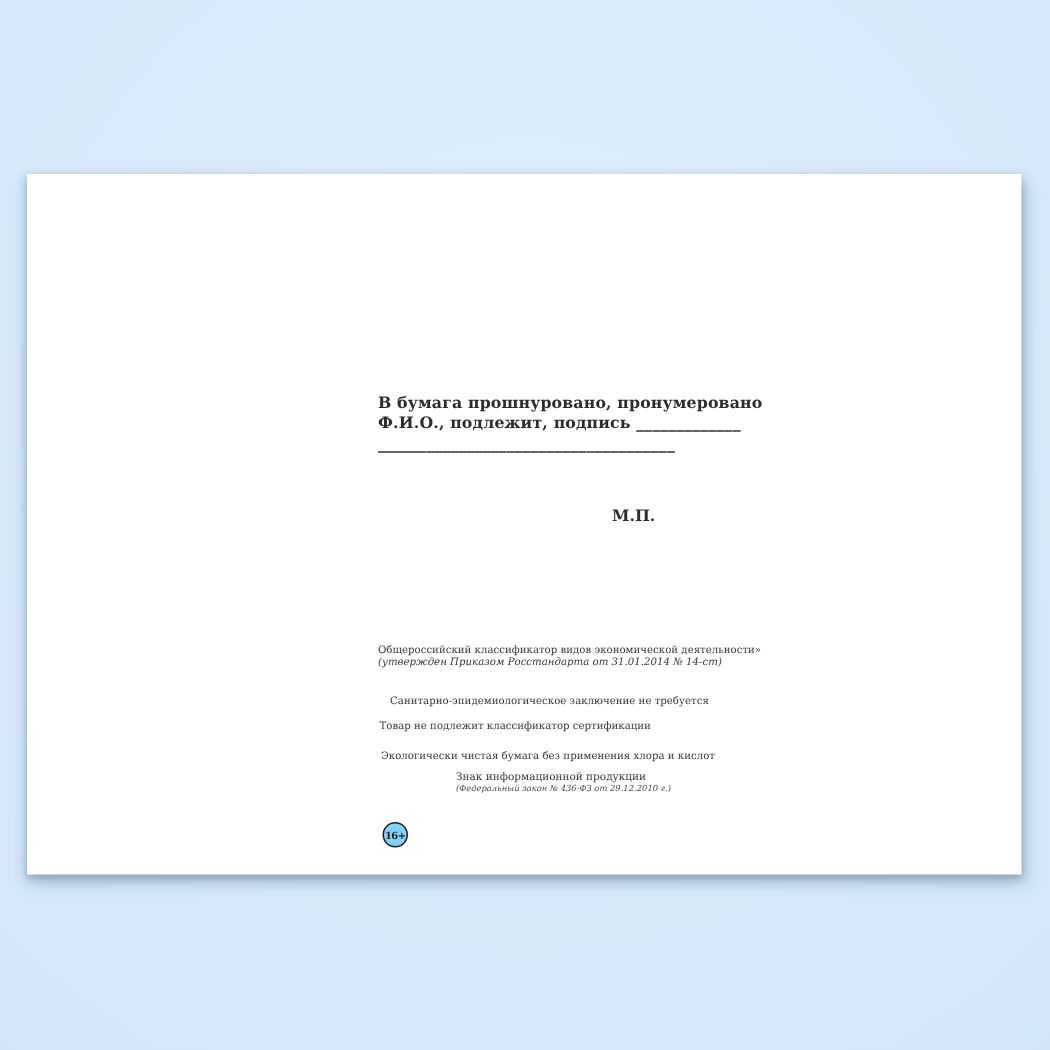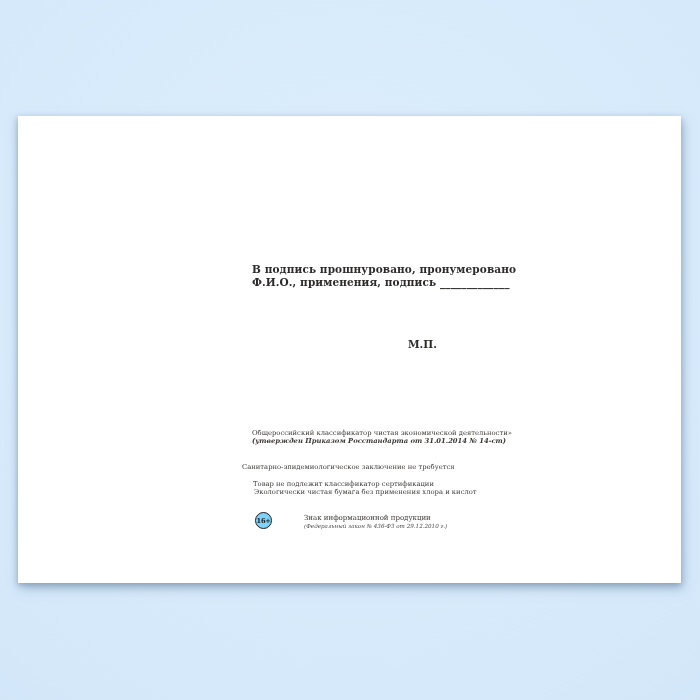--- a/index.html
+++ b/index.html
@@ -45,24 +45,24 @@
     font-size: 10.5px;
     white-space: nowrap;
   }
   .fine {
     color: #3a3836;
     font-size: 6.8px;
     line-height: 8.4px;
     white-space: nowrap;
   }
   .standard { position: absolute; left: 234px; top: 313px; }
-  .italic { font-style: italic; font-weight: bold; }
-  .sanitary { position: absolute; left: 224px; top: 347px; text-align: center; }
+  .italic { font-style: italic; }
+  .sanitary { position: absolute; left: 242px; top: 347px; text-align: center; }
   .cert     { position: absolute; left: 235px; top: 364px; }
-  .eco      { position: absolute; left: 236px; top: 372px; }
+  .eco      { position: absolute; left: 236px; top: 384px; }
   .age-row {
     position: absolute;
     left: 237px;
     top: 396px;
     display: flex;
     align-items: flex-start;
   }
   .age-badge {
     width: 15px;
     height: 15px;
@@ -70,20 +70,21 @@
     border-radius: 50%;
     display: flex;
     align-items: center;
     justify-content: center;
     font-weight: bold;
     font-size: 6.6px;
     color: #1f1d1c;
     letter-spacing: -0.3px;
     flex: 0 0 auto;
     background: #7dd3fc;
+    margin-top: 36px;
   }
   .age-text {
     margin-left: 32px;
     margin-top: 2px;
   }
   .age-label {
     font-size: 7px;
     color: #3a3836;
     white-space: nowrap;
   }
@@ -94,28 +95,29 @@
     white-space: nowrap;
     margin-top: 1px;
   }
 </style>
 </head>
 <body>
 
 <div class="sheet">
 
   <div class="notary">
-    <div class="line">В подпись прошнуровано, пронумеровано</div>
-    <div class="line">Ф.И.О., применения, подпись _____________</div>
+    <div class="line">В бумага прошнуровано, пронумеровано</div>
+    <div class="line">Ф.И.О., подлежит, подпись _____________</div>
+    <div class="line">_____________________________________</div>
   </div>
 
   <div class="stamp">М.П.</div>
 
   <div class="fine standard">
-    <div>Общероссийский классификатор чистая экономической деятельности»</div>
+    <div>Общероссийский классификатор видов экономической деятельности»</div>
     <div class="italic">(утвержден Приказом Росстандарта от 31.01.2014 № 14-ст)</div>
   </div>
 
   <div class="fine sanitary">Санитарно-эпидемиологическое заключение не требуется</div>
 
   <div class="fine cert">Товар не подлежит классификатор сертификации</div>
 
   <div class="fine eco">Экологически чистая бумага без применения хлора и кислот</div>
 
   <div class="age-row">

